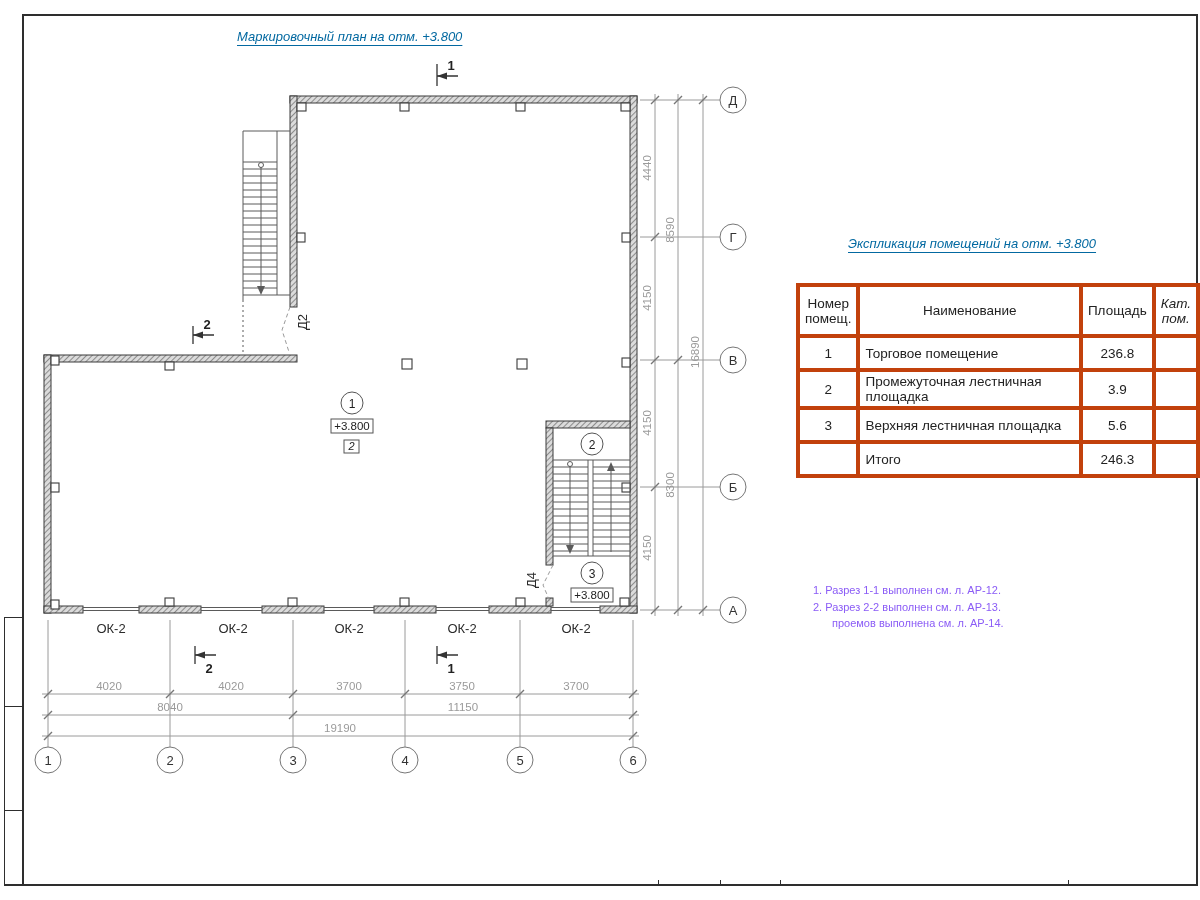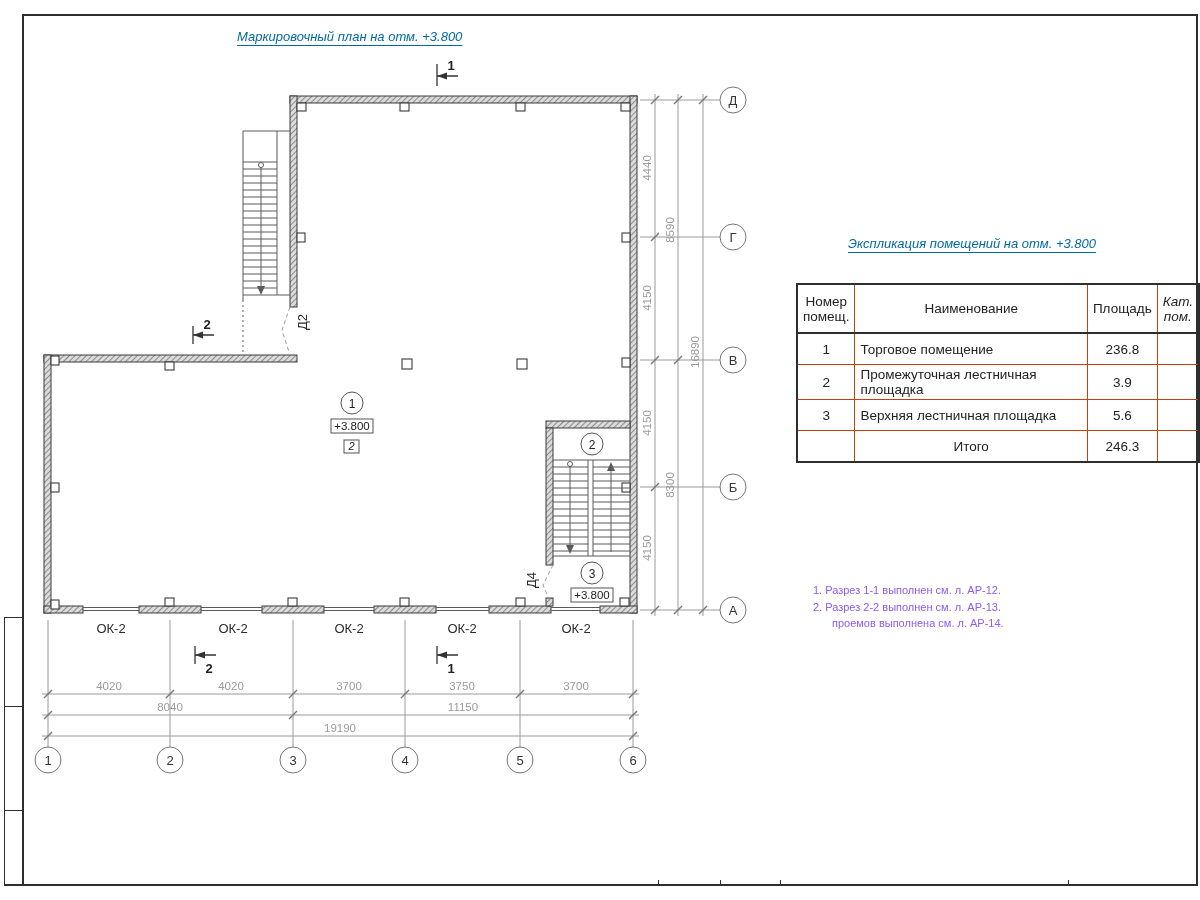--- a/index.html
+++ b/index.html
@@ -7,31 +7,31 @@
        font-family:"Liberation Sans",sans-serif;color:#222;}
   .abs{position:absolute;}
   
   .frame-line{position:absolute;background:#2e2e2e;}
   
   .drw-title{position:absolute;font-style:italic;font-size:13px;color:#0369a1;
              text-decoration:underline;text-underline-offset:4px;white-space:nowrap;}
   
   table.expl{position:absolute;left:796px;top:283px;border-collapse:collapse;
              font-size:13.5px;color:#222;table-layout:fixed;}
-  table.expl td,table.expl th{border:1px solid #c2410c;padding:2px 5px;
+  table.expl td,table.expl th{border:4px solid #c2410c;padding:2px 5px;
              font-weight:normal;vertical-align:middle;overflow:hidden;}
   table.expl{border:2px solid #2e2e2e;}
   table.expl tr.hdr td{height:43px;text-align:center;white-space:pre-line;
              border-bottom:2px solid #2e2e2e;}
   table.expl tr.datarow td{height:26px;}
   .c-num{width:44px;text-align:center;}
   .c-name{width:240px;text-align:left;}
   .c-area{width:58px;text-align:center;margin-left:27px;}
   .c-cat{width:30px;text-align:center;font-style:italic;}
-  .t-right{text-align:center;}
+  .t-right{text-align:left;}
   
   .notes{position:absolute;left:797px;top:582px;width:400px;font-size:11px;
          line-height:16.5px;color:#8b5cf6;margin-left:16px;}
   .notes .indent{margin-left:19px;}
   
   svg text{font-family:"Liberation Sans",sans-serif;}
   .dimtxt{font-size:11.5px;fill:#9a9a9a;}
   .axtxt{font-size:13px;fill:#333;}
   .marktxt{font-size:13px;fill:#222;font-weight:bold;}
   .lbltxt{font-size:13px;fill:#2b2b2b;}

